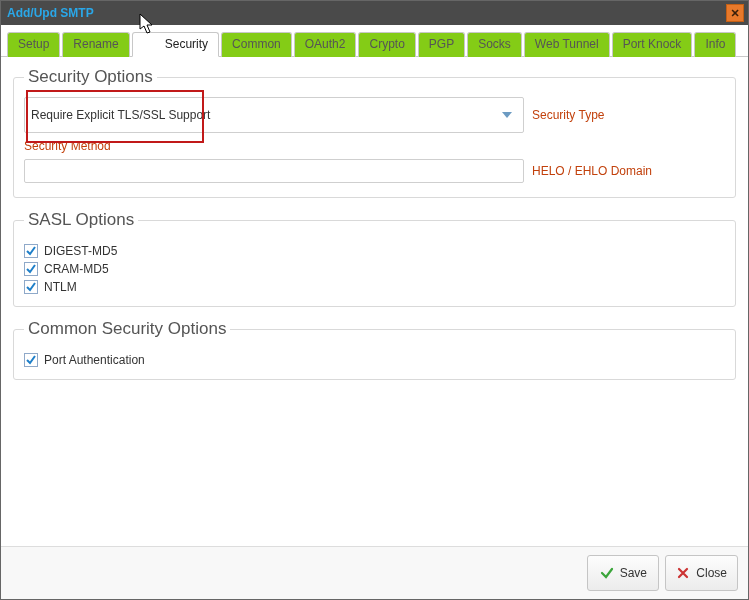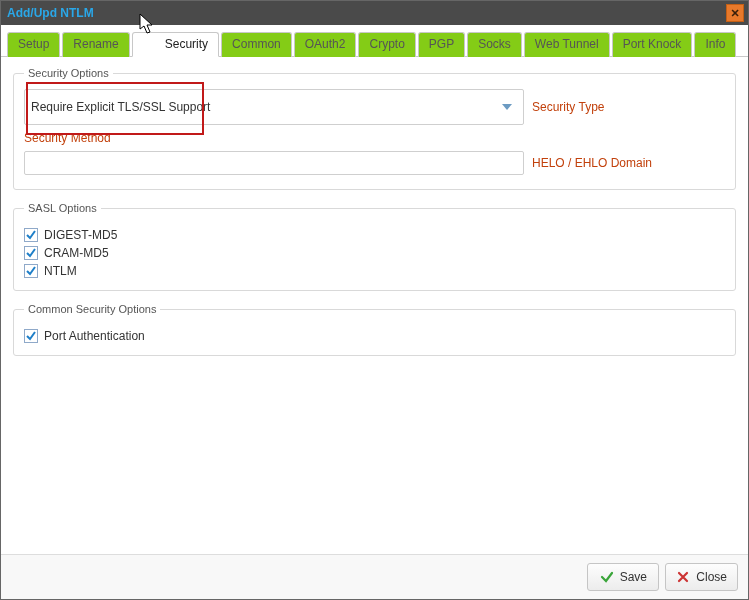--- a/index.html
+++ b/index.html
@@ -87,21 +87,21 @@
   fieldset.panel {
     border: 1px solid #d9d9d9;
     border-radius: 3px;
     margin: 0 0 12px 0;
     padding: 10px 10px 8px 10px;
     position: relative;
   }
   fieldset.panel legend {
     padding: 0 4px;
     color: #555;
-    font-size: 11px;
+    font-size: 17px;
   }
   .row {
     display: flex;
     align-items: center;
     margin-bottom: 6px;
     gap: 8px;
   }
   .dropdown {
     flex: 0 0 500px;
     height: 36px;
@@ -173,21 +173,21 @@
   .footer {
     border-top: 1px solid #ddd;
     padding: 8px 10px;
     display: flex;
     justify-content: flex-end;
     gap: 6px;
     background: #f8f8f8;
   }
   .btn {
     min-width: 72px;
-    height: 28px;
+    height: 36px;
     border: 1px solid #c5c5c5;
     border-radius: 3px;
     background: linear-gradient(#fdfdfd, #ececec);
     display: inline-flex;
     align-items: center;
     justify-content: center;
     gap: 6px;
     padding: 0 10px;
     cursor: pointer;
     font-family: inherit;
@@ -195,21 +195,21 @@
     color: #333;
   }
   .btn svg { width: 14px; height: 14px; }
 </style>
 </head>
 <body>
 
 <div class="window">
 
   <div class="titlebar">
-    <span class="title">Add/Upd NTLM</span>
+    <span class="title">Add/Upd SMTP</span>
     <div class="close-btn">
       <span>✕</span>
     </div>
   </div>
 
   <div class="tab-row" style="position:relative;">
     <div class="tab"><span>Setup</span></div>
     <div class="tab"><span>Rename</span></div>
     <div class="tab active"><span>Security</span></div>
     <div class="tab"><span>Common</span></div>

